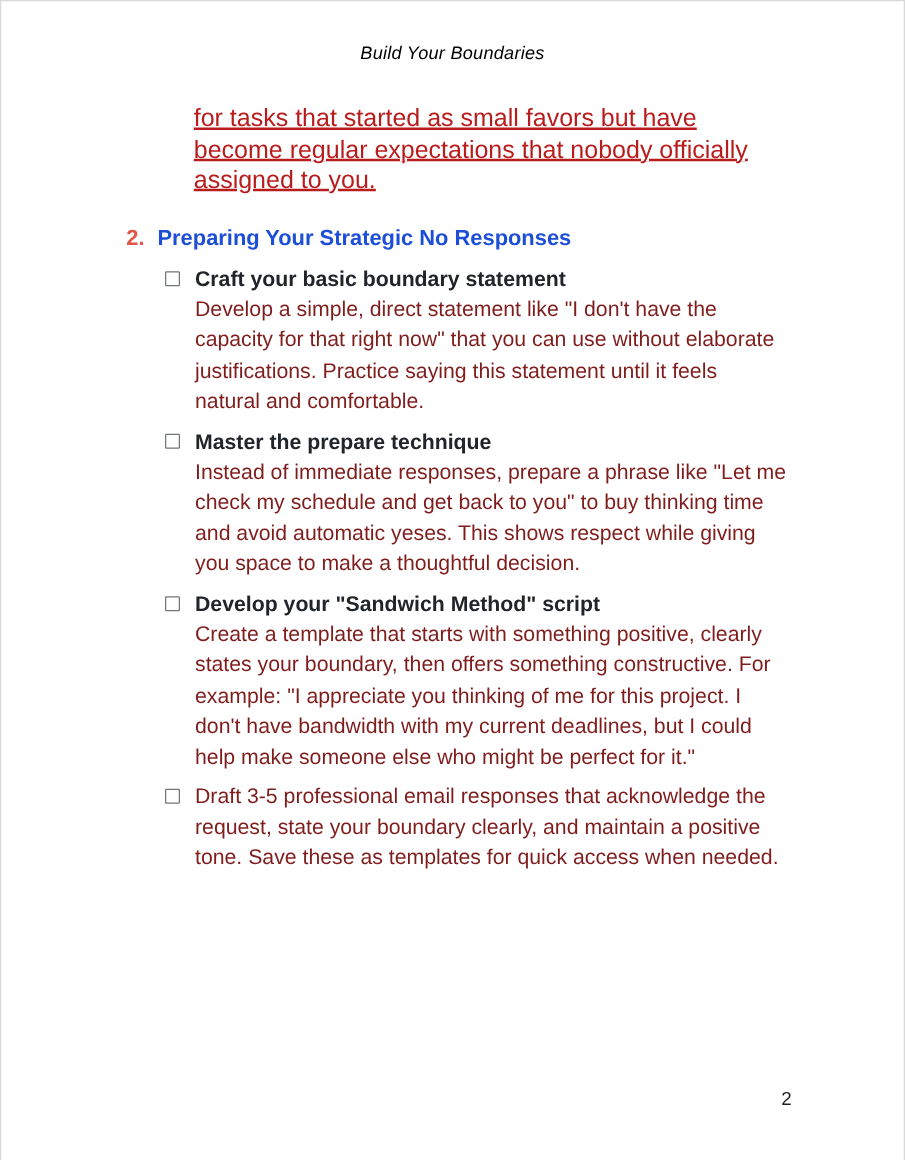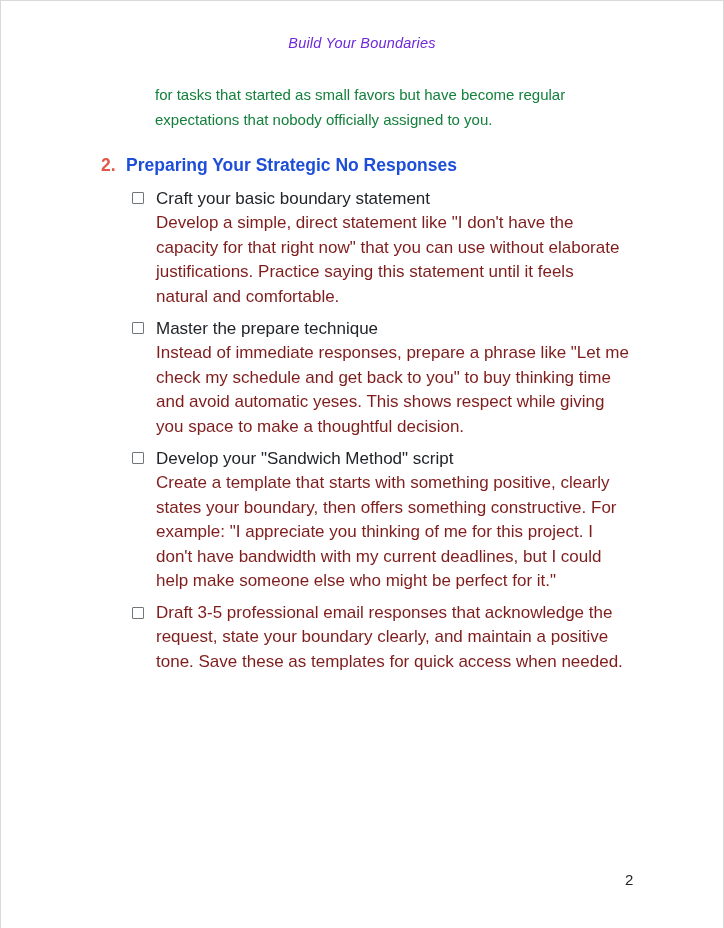--- a/index.html
+++ b/index.html
@@ -18,29 +18,30 @@
     border-left: 1px solid #d9d9d9;
     border-right: 1px solid #d9d9d9;
     overflow: hidden;
   }
   .running-header {
     margin-top: 33px;
     text-align: center;
     font-style: italic;
     font-size: 14.5px;
     line-height: 18px;
-    color: #6d28d9;
+    color: #000000;
     letter-spacing: 0.2px;
   }
   .intro {
     margin: 31px 96px 0 154px;
     width: 474px;
-    font-size: 15px;
+    font-size: 20px;
     line-height: 24.5px;
-    color: #15803d;
+    color: #b91c1c;
+    text-decoration: underline;
   }
   .section-heading {
     display: flex;
     margin: 21px 0 8px 100px;
     font-size: 17.5px;
     font-weight: bold;
     line-height: 25px;
   }
   .section-number {
     width: 25px;
@@ -63,21 +64,21 @@
     border: 1.5px solid #70757a;
     border-radius: 1px;
     box-sizing: border-box;
     background: #ffffff;
   }
   .item-text {
     width: 474px;
   }
   .item-title {
     font-size: 17px;
-    font-weight: normal;
+    font-weight: bold;
     line-height: 25px;
     color: #212429;
   }
   .item-desc {
     font-size: 17px;
     line-height: 24.5px;
     color: #7f1d1d;
   }
   .page-number {
     position: absolute;

